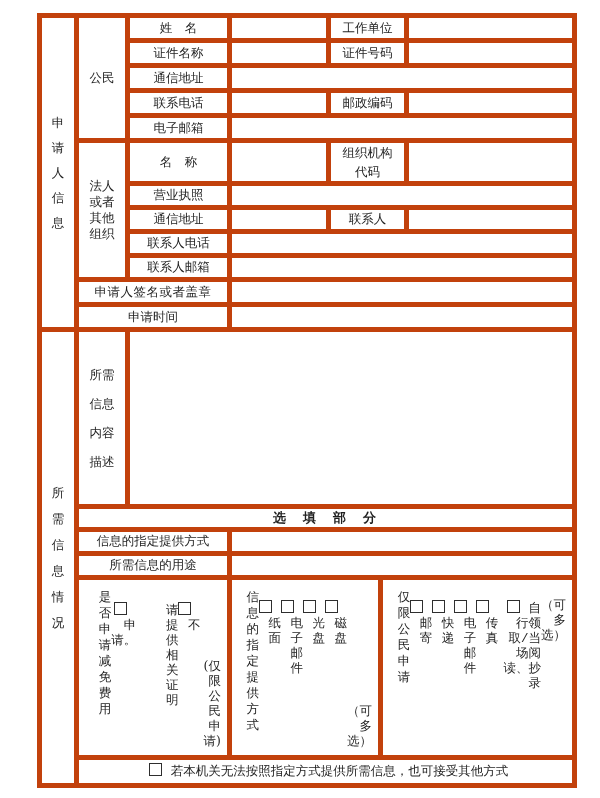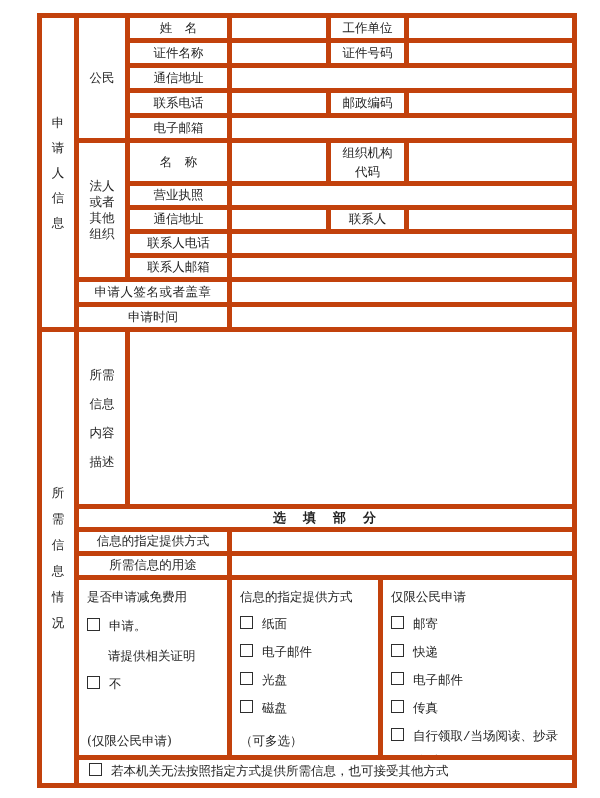--- a/index.html
+++ b/index.html
@@ -28,33 +28,33 @@
   
   .vlabel{white-space:pre-line;text-align:center;}
   .v-applicant{line-height:25px;}
   .v-request{line-height:26px;}
   .v-legal{line-height:16px;}
   .v-desc{line-height:29px;}
   .two-line{white-space:pre-line;line-height:19px;margin-top:41px;}
   .header-cell{font-weight:bold;font-size:13px;letter-spacing:2px;}
   
   td.opt-cell{vertical-align:top;text-align:left;padding:0;}
-  .opt-inner{display:flex;flex-direction:column;height:159px;padding:9px 6px 7px 8px;}
+  .opt-inner{display:flex;flex-direction:row;height:159px;padding:9px 6px 7px 8px;text-align:right;}
   .opt-title{line-height:16px;}
   .opt-line{margin-top:11px;line-height:15px;font-family:Liberation Mono, monospace;}
   .opt-line.gap{margin-top:13px;}
   .opt-sub{margin-top:13px;margin-left:21px;line-height:15px;}
   .opt-note{margin-top:auto;line-height:15px;}
   .opt-note.tight{margin-top:8px;}
   .cb{
     display:inline-block;width:11px;height:11px;
     border:1px solid #2e2e2e;background:#ffffff;
     margin-right:9px;vertical-align:-1px;flex:none;
   }
-  td.footer-cell{text-align:left;padding-left:10px;}
+  td.footer-cell{text-align:center;padding-left:10px;}
   td.sig-label{letter-spacing:0.5px;}
   .fill{background:#ffffff;}
 </style>
 </head>
 <body>
 
 <div class="sheet">
   <table class="form">
     <colgroup>
       <col style="width:37px">

